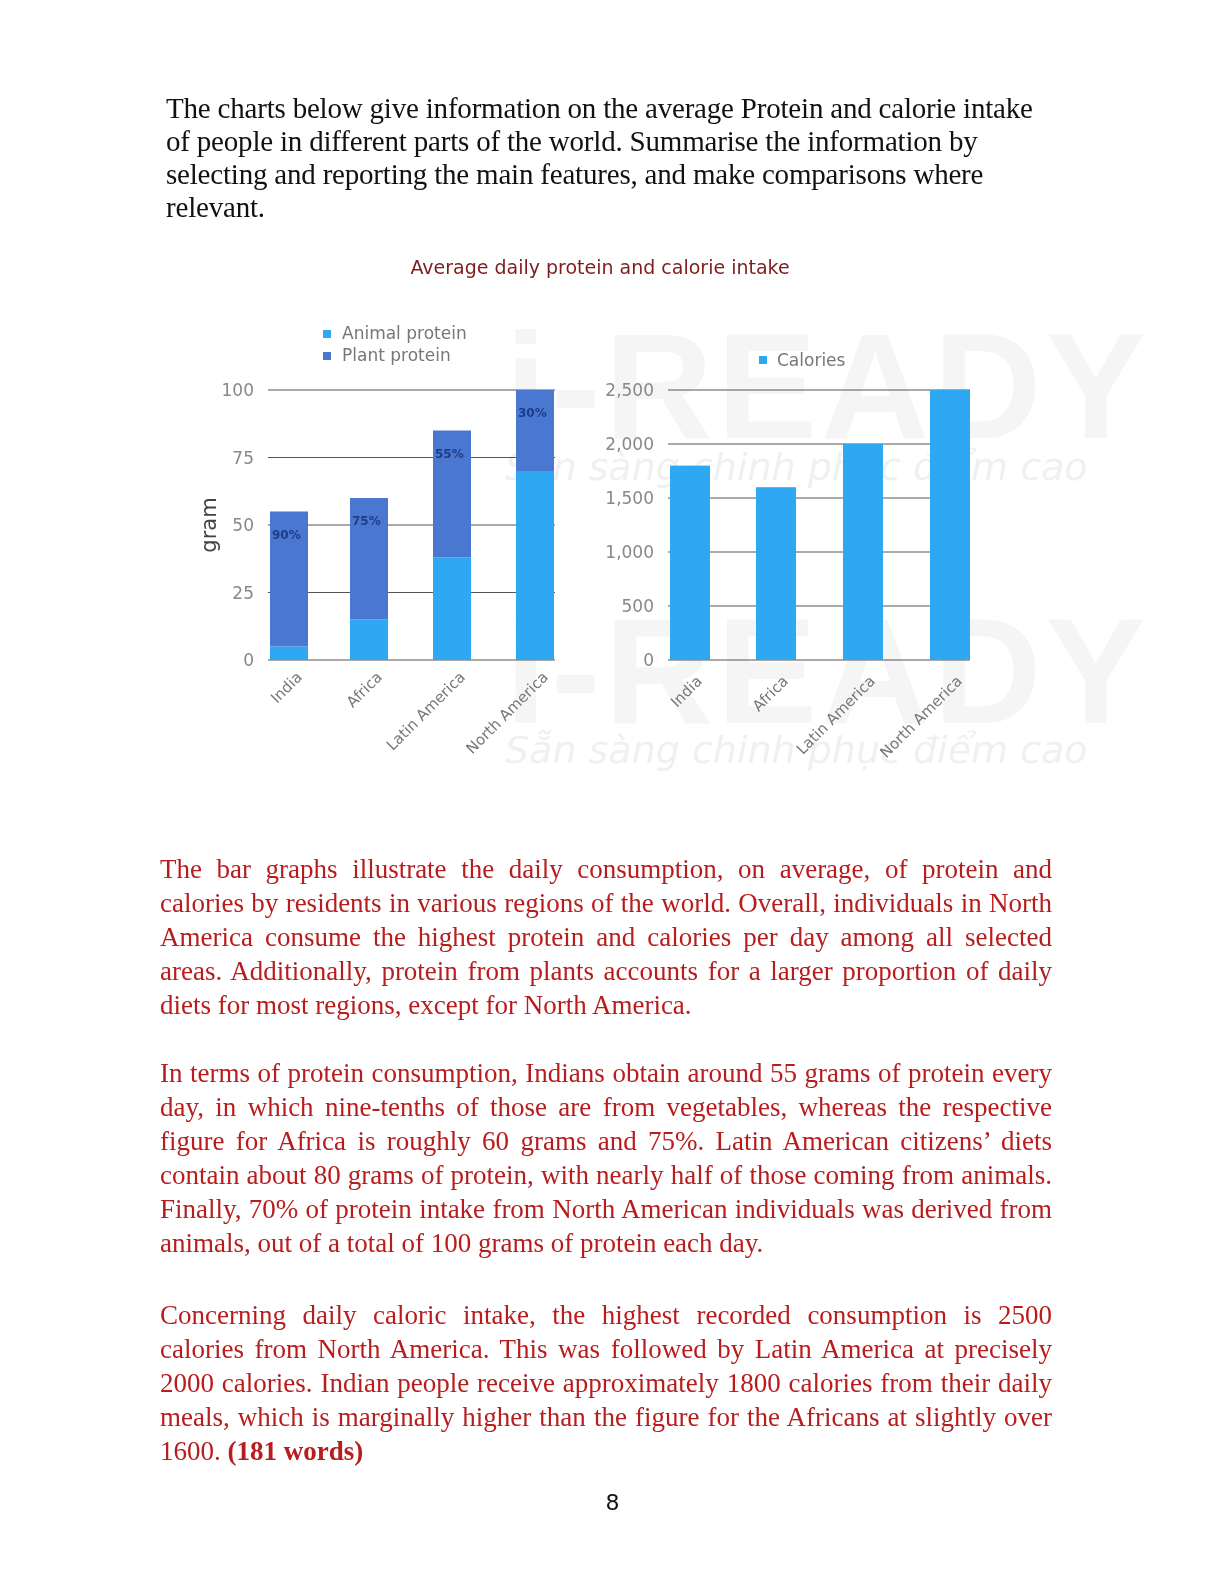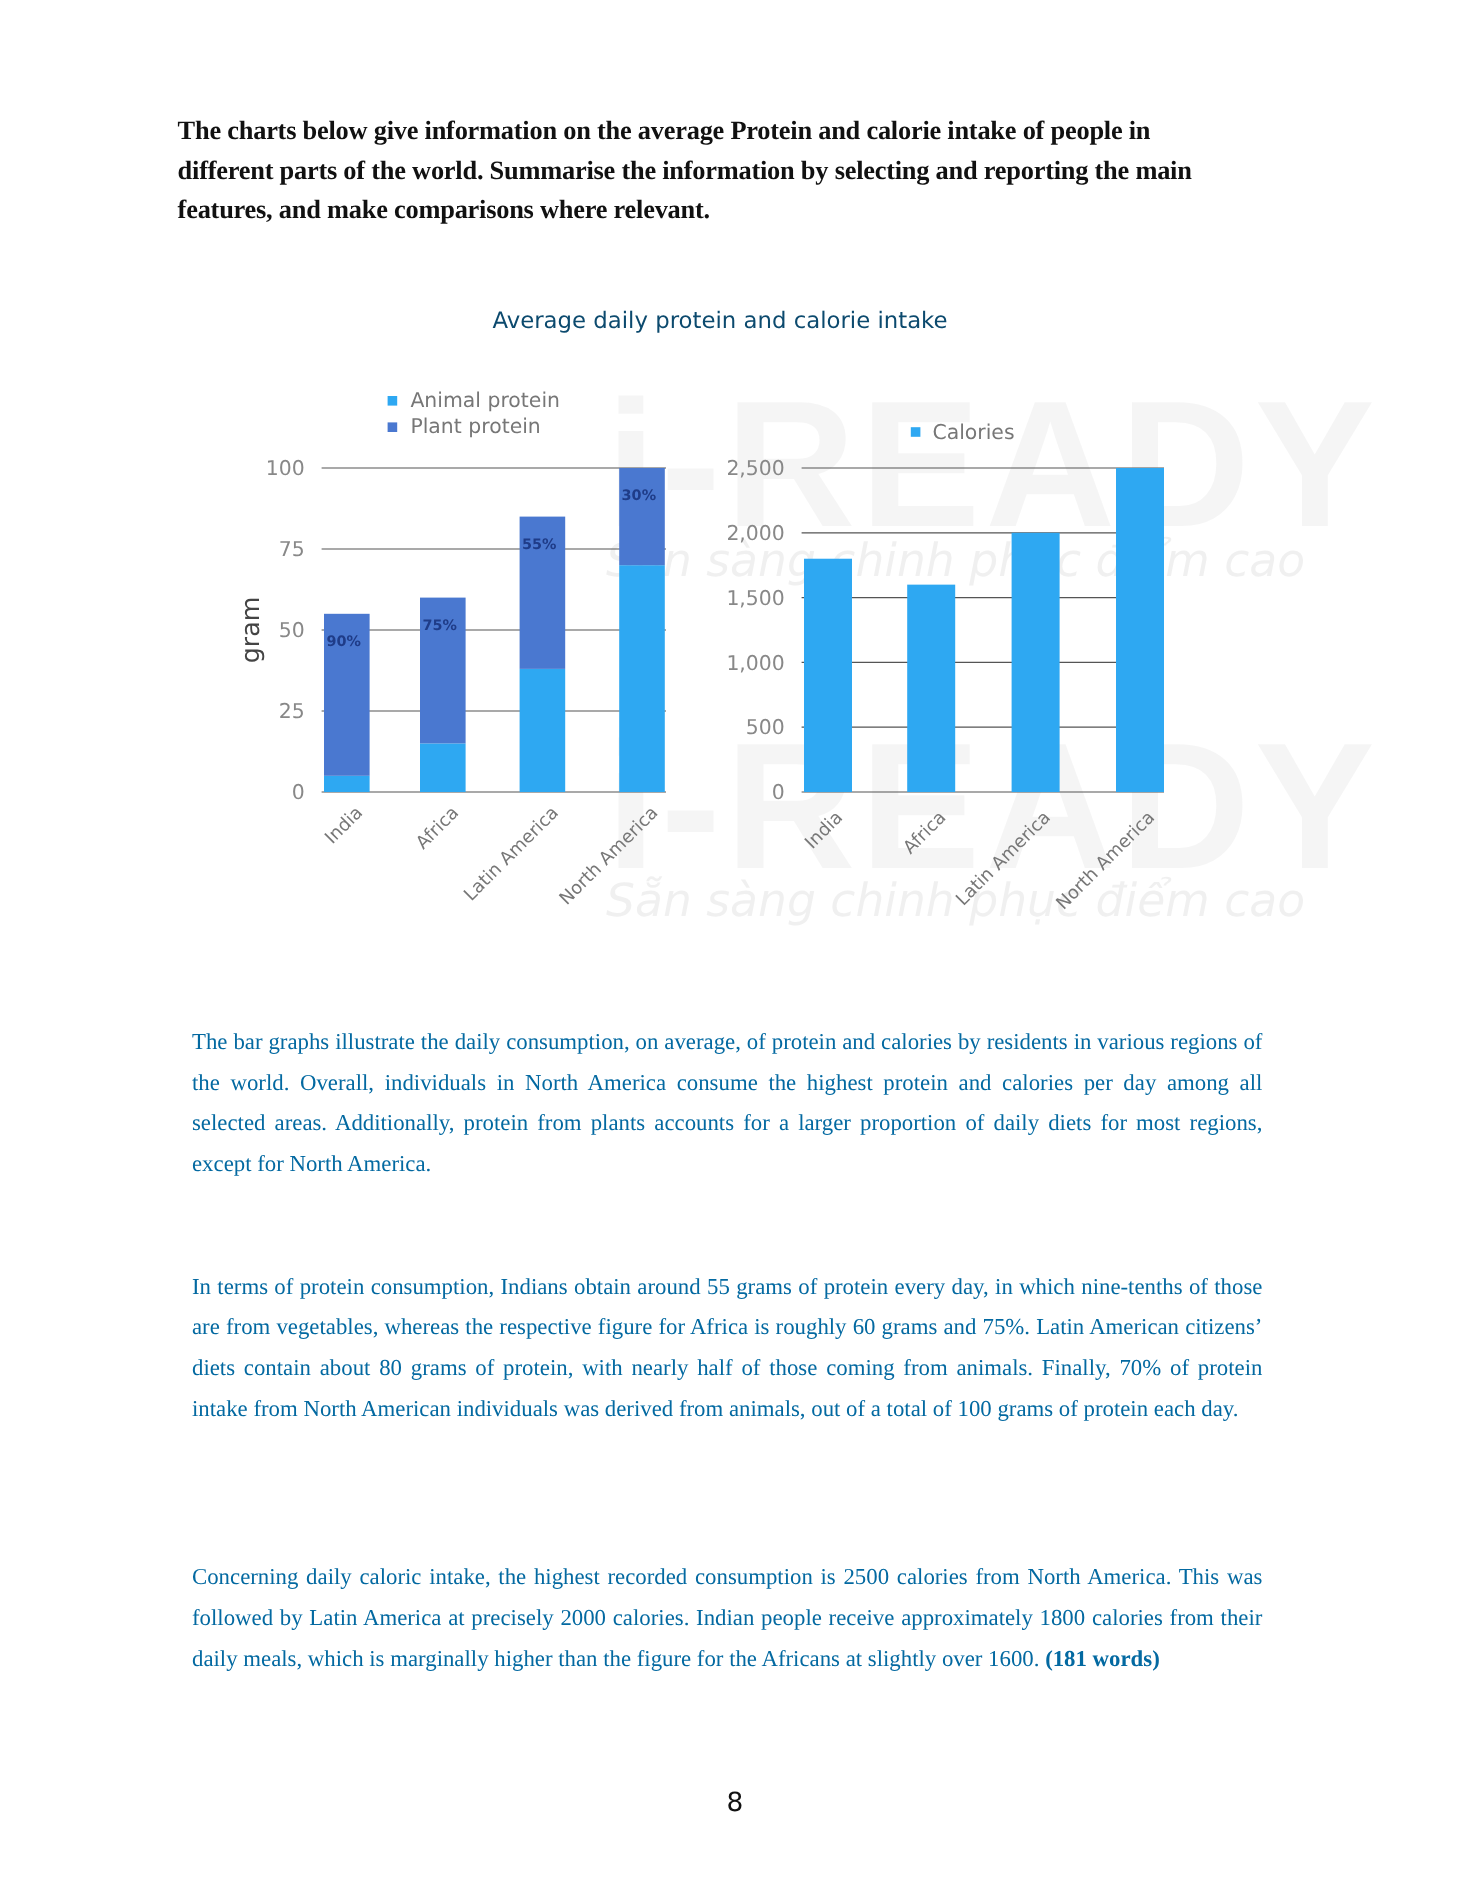--- a/index.html
+++ b/index.html
@@ -1,23 +1,23 @@
 <!DOCTYPE html>
 <html><head>
   <meta charset="utf-8">
   <style>
     html, body { margin: 0; padding: 0; background: #ffffff; }
     body { width: 1225px; height: 1585px; position: relative; overflow: hidden; font-family: "Liberation Serif", serif; color: #1a1a1a; }
-    .task { position: absolute; left: 148px; top: 92px; width: 895px; font-family: "Liberation Serif", serif; font-weight: bold; font-size: 22px; line-height: 33px; color: #111; letter-spacing: -0.2px; }
+    .task { position: absolute; left: 166px; top: 92px; width: 895px; font-family: "Liberation Serif", serif; font-weight: normal; font-size: 29px; line-height: 33px; color: #111; letter-spacing: -0.2px; }
     .chart-wrap { position: absolute; left: 0; top: 0; width: 1225px; height: 800px; }
-    .chart-title { position: absolute; left: 300px; top: 256px; width: 600px; text-align: center; font-family: "DejaVu Sans", sans-serif; font-size: 19px; color: #0c4a6e; }
+    .chart-title { position: absolute; left: 300px; top: 256px; width: 600px; text-align: center; font-family: "DejaVu Sans", sans-serif; font-size: 19px; color: #7f1d1d; }
     .watermark-big { position: absolute; font-family: Liberation Sans, sans-serif; font-weight: bold; font-size: 150px; color: rgba(120,120,120,0.07); letter-spacing: 4px; }
     .watermark-sub { position: absolute; font-family: "DejaVu Sans", sans-serif; font-style: italic; font-size: 38px; color: rgba(120,120,120,0.11); }
     svg text { font-family: "DejaVu Sans", sans-serif; }
-    .para { position: absolute; left: 160px; width: 892px; font-family: "Liberation Serif", serif; font-size: 19px; line-height: 34px; color: #0369a1; text-align: justify; }
+    .para { position: absolute; left: 160px; width: 892px; font-family: "Liberation Serif", serif; font-size: 27px; line-height: 34px; color: #b91c1c; text-align: justify; }
     .pagenum { position: absolute; left: 0; width: 1225px; top: 1490px; text-align: center; font-family: "DejaVu Sans", sans-serif; font-size: 22px; color: #111; }
   </style>
 </head>
 <body>
 
 <div class="task">The charts below give information on the average Protein and calorie intake of people in different parts of the world. Summarise the information by selecting and reporting the main features, and make comparisons where relevant.</div>
 
 <div class="chart-wrap">
   <div class="watermark-big" style="left:505px; top:300px;">i-READY</div>
   <div class="watermark-sub" style="left:505px; top:445px;">Sẵn sàng chinh phục điểm cao</div>

